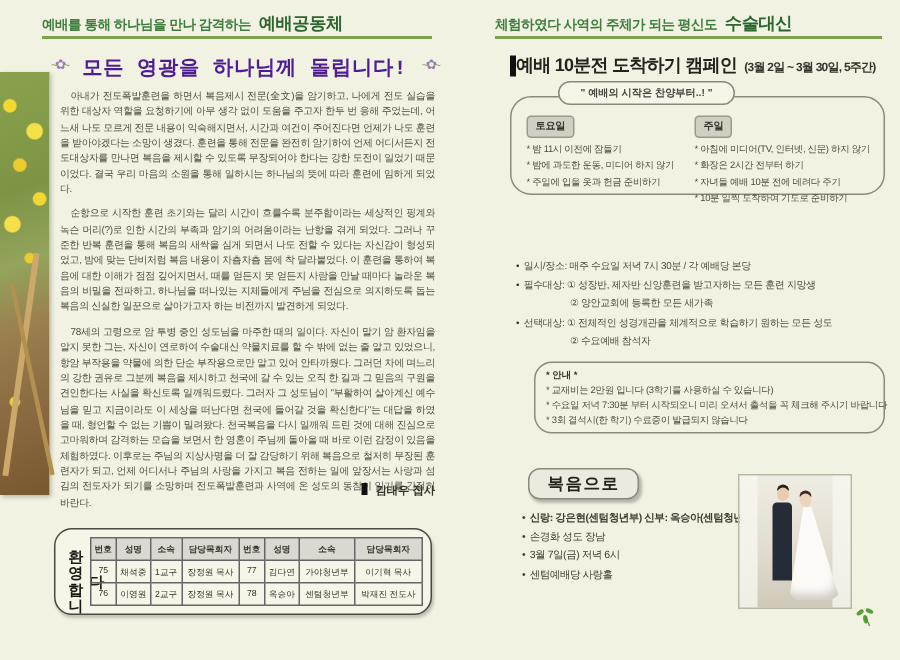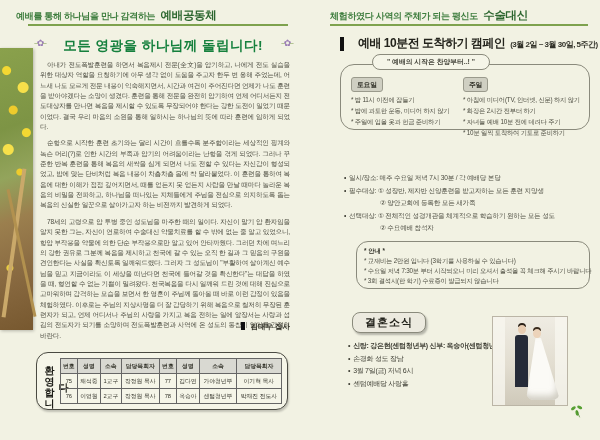--- a/index.html
+++ b/index.html
@@ -3,26 +3,26 @@
 <meta charset="utf-8">
 <style>
   html,body{margin:0;padding:0;}
   body{font-family:"Liberation Sans","DejaVu Sans",sans-serif;background:#e8e8da;}
   .spread{position:relative;width:600px;height:440px;background:#f2f2e3;overflow:hidden;}
 
   
   .page-header{position:absolute;top:8px;font-size:9px;color:#3f7e3f;font-weight:bold;letter-spacing:-0.3px;white-space:nowrap;}
   .page-header .emph{font-size:11.5px;color:#2c662f;margin-left:3px;}
   .header-rule{position:absolute;height:2px;background:#7ea24e;}
-  .section-title{position:absolute;font-size:12px;font-weight:bold;color:#23231c;border-left:4px solid #111;padding-left:14px;line-height:13px;white-space:nowrap;letter-spacing:-0.5px;}
+  .section-title{position:absolute;font-size:12px;font-weight:bold;color:#23231c;border-left:4px solid #111;padding-left:0;line-height:13px;white-space:nowrap;letter-spacing:-0.5px;}
   .section-title .sub{font-size:8px;font-weight:bold;color:#33332a;margin-left:2px;}
 
   
   .l-title-row{position:absolute;left:36px;top:36px;width:254px;text-align:center;}
-  .l-title{font-family:Liberation Sans, sans-serif;font-size:13.5px;font-weight:bold;color:#15803d;letter-spacing:0.5px;}
+  .l-title{font-family:Liberation Mono, monospace;font-size:13.5px;font-weight:bold;color:#4c1d95;letter-spacing:0.5px;}
   .ornament{position:absolute;top:2px;font-size:9px;color:#9a7cb5;letter-spacing:-2px;}
   .ornament .sprig{color:#7d9a4e;font-size:8px;}
   .ornament.left{left:-2px;}
   .ornament.right{right:-2px;}
 
   .photo-strip{position:absolute;left:0;top:48px;width:33px;height:282px;background:
      radial-gradient(circle at 20% 8%,#f3d832 0 4px,transparent 5px),
      radial-gradient(circle at 70% 14%,#f6e04a 0 5px,transparent 6px),
      radial-gradient(circle at 40% 22%,#eecb2c 0 4px,transparent 5px),
      radial-gradient(circle at 80% 30%,#f3d832 0 4px,transparent 5px),
@@ -80,21 +80,21 @@
   .bride-hair{position:absolute;left:40px;top:10px;width:8px;height:4px;background:#3a2c1e;border-radius:4px 4px 0 0;}
   .bride-dress{position:absolute;left:33px;top:21px;width:34px;height:62px;background:#fbfaf6;clip-path:polygon(28% 0,44% 0,100% 100%,0 100%);border-radius:0 0 8px 8px;box-shadow:inset -3px -4px 6px rgba(180,175,160,0.6);}
 
   .leaf-icon{position:absolute;left:568px;top:402px;width:18px;height:18px;}
 </style>
 </head>
 <body>
 
 <div class="spread">
 
-  <div class="page-header" style="left:16px;">
+  <div class="page-header" style="left:28px;">
     <span>예배를 통해 하나님을 만나 감격하는</span>
     <span class="emph">예배공동체</span>
   </div>
   <div class="header-rule" style="left:28px;top:24px;width:260px;"></div>
 
   <div class="l-title-row">
     <span class="ornament left"><span class="sprig">~</span><span>✿</span><span class="sprig">~</span></span>
     <span class="l-title">모든 영광을 하나님께 돌립니다!</span>
     <span class="ornament right"><span class="sprig">~</span><span>✿</span><span class="sprig">~</span></span>
   </div>
@@ -191,21 +191,21 @@
     <div class="b-row cont">② 수요예배 참석자</div>
   </div>
 
   <div class="notice-box">
     <div class="notice-title">* 안내 *</div>
     <div class="notice-item">* 교재비는 2만원 입니다 (3학기를 사용하실 수 있습니다)</div>
     <div class="notice-item">* 수요일 저녁 7:30분 부터 시작되오니 미리 오셔서 출석을 꼭 체크해 주시기 바랍니다</div>
     <div class="notice-item">* 3회 결석시(한 학기) 수료증이 발급되지 않습니다</div>
   </div>
 
-  <div class="wedding-title">결혼소식</div>
+  <div class="wedding-title">복음으로</div>
 
   <div class="wedding-rows">
     <div class="w-row first">신랑: 강은현(센텀청년부)  신부: 옥승아(센텀청년부)</div>
     <div class="w-row">손경화 성도 장남</div>
     <div class="w-row">3월 7일(금) 저녁 6시</div>
     <div class="w-row">센텀예배당 사랑홀</div>
   </div>
 
   <div class="wedding-photo">
     <div class="wp-light l"></div>

